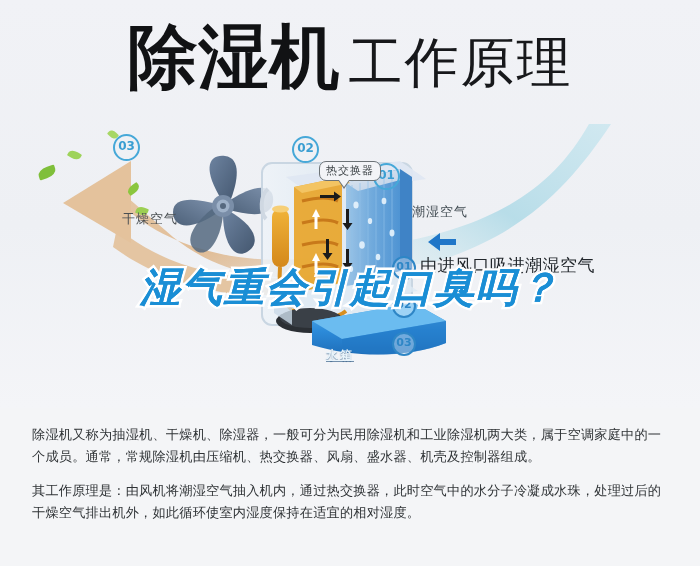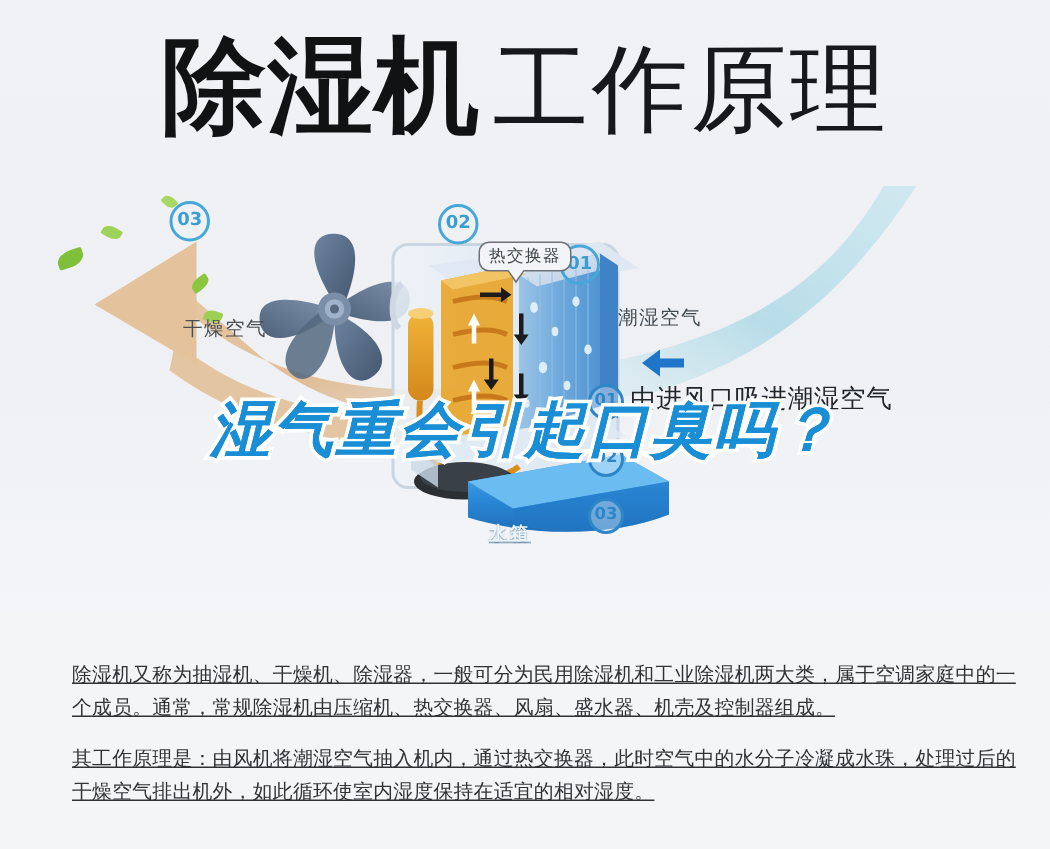--- a/index.html
+++ b/index.html
@@ -14,21 +14,21 @@
   
   .hero{position:absolute;left:0;top:0;width:700px;height:408px;
         background:linear-gradient(180deg,#f1f2f6 0%,#eef0f4 55%,#f4f5f8 100%);
         overflow:hidden;}
 
   
   .title{position:absolute;left:0;top:22px;width:700px;text-align:center;
          white-space:nowrap;line-height:1;}
   .title .t1{font-size:70px;font-weight:700;color:#111214;letter-spacing:1px;
              font-family:Liberation Sans, sans-serif;}
-  .title .t2{font-size:64px;font-weight:400;color:#17181b;letter-spacing:2px;
+  .title .t2{font-size:54px;font-weight:400;color:#17181b;letter-spacing:2px;
              margin-left:8px;font-family:Liberation Mono, monospace;}
 
   
   .diagram{position:absolute;left:0;top:125px;width:700px;height:265px;}
 
   
   .dryflow{position:absolute;left:55px;top:20px;width:280px;height:140px;}
   .dryflow svg{display:block;}
 
   
@@ -99,22 +99,22 @@
            white-space:nowrap;line-height:1.05;z-index:40;
            font-style:italic;}
   .overlay-front{position:absolute;left:0;top:266px;width:700px;text-align:center;
            font-size:40px;font-weight:700;letter-spacing:2px;
            font-family:"DejaVu Sans",sans-serif;color:#1a8ed5;
            white-space:nowrap;line-height:1.05;z-index:41;font-style:italic;}
 
   
   .desc{position:absolute;left:0;top:408px;width:700px;height:158px;
         background:#f4f5f7;}
-  .desc p{margin:16px;color:#2f3336;font-size:13.2px;line-height:22px;
-          font-family:"DejaVu Sans",sans-serif;letter-spacing:.2px;text-decoration:underline;}
+  .desc p{margin:0;color:#2f3336;font-size:13.2px;line-height:22px;
+          font-family:"DejaVu Sans",sans-serif;letter-spacing:.2px;}
   .p1{position:absolute;left:32px;top:16px;width:640px;}
   .p2{position:absolute;left:32px;top:72px;width:640px;}
 </style>
 </head>
 <body>
 
 <div class="page">
 
   <div class="hero">
 

